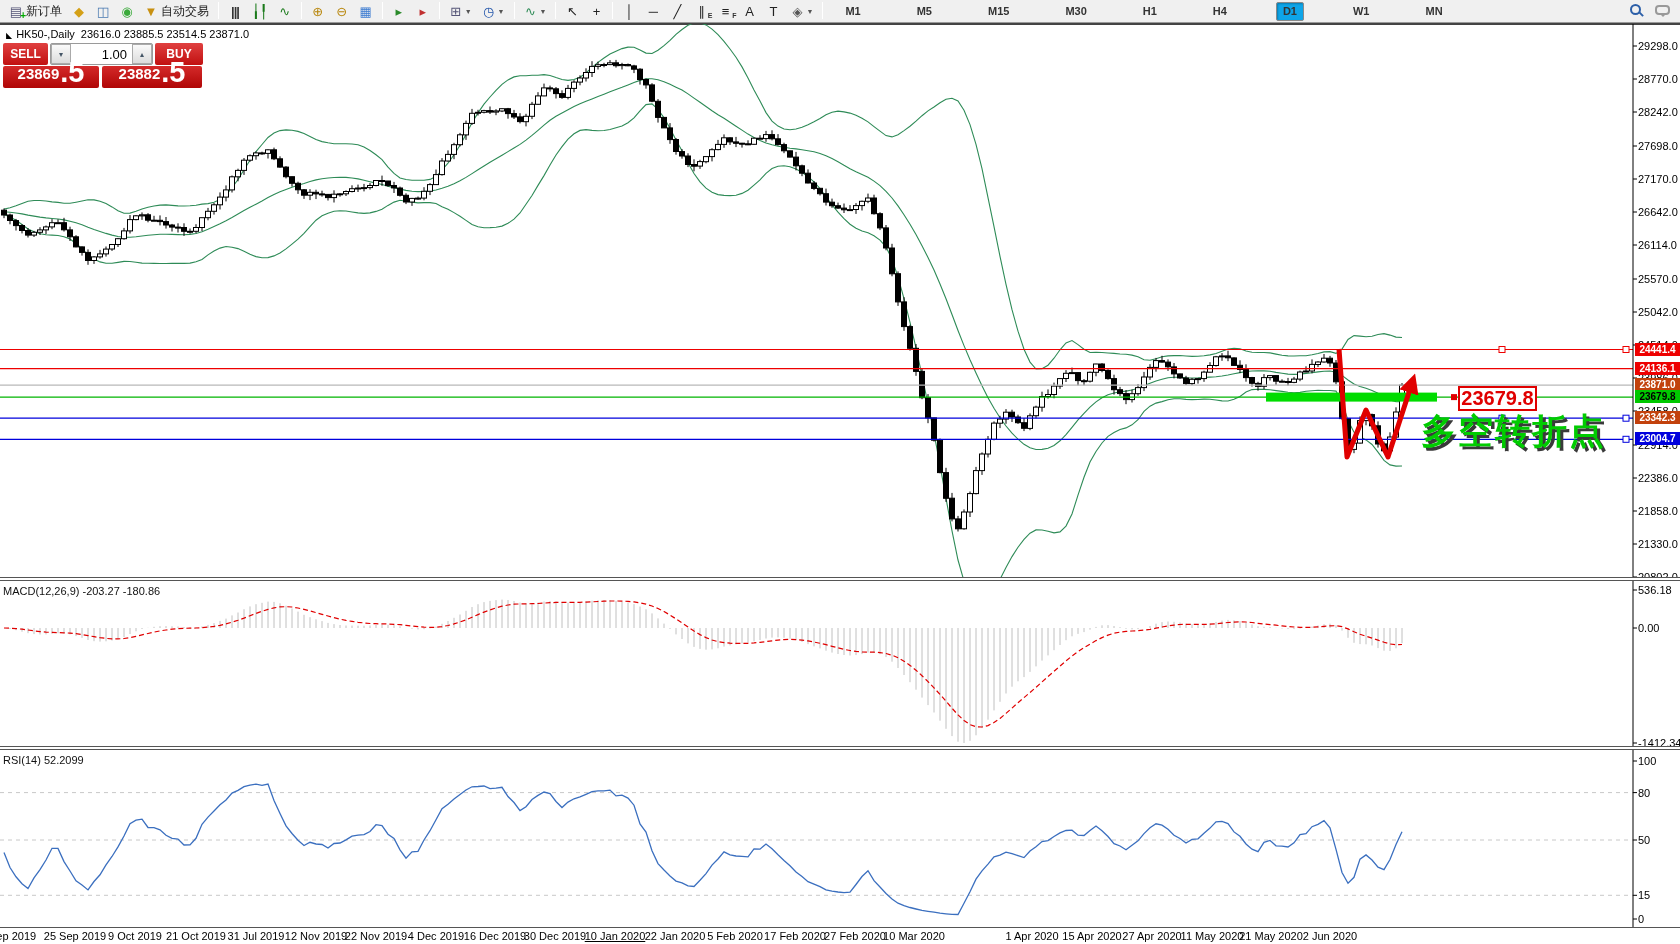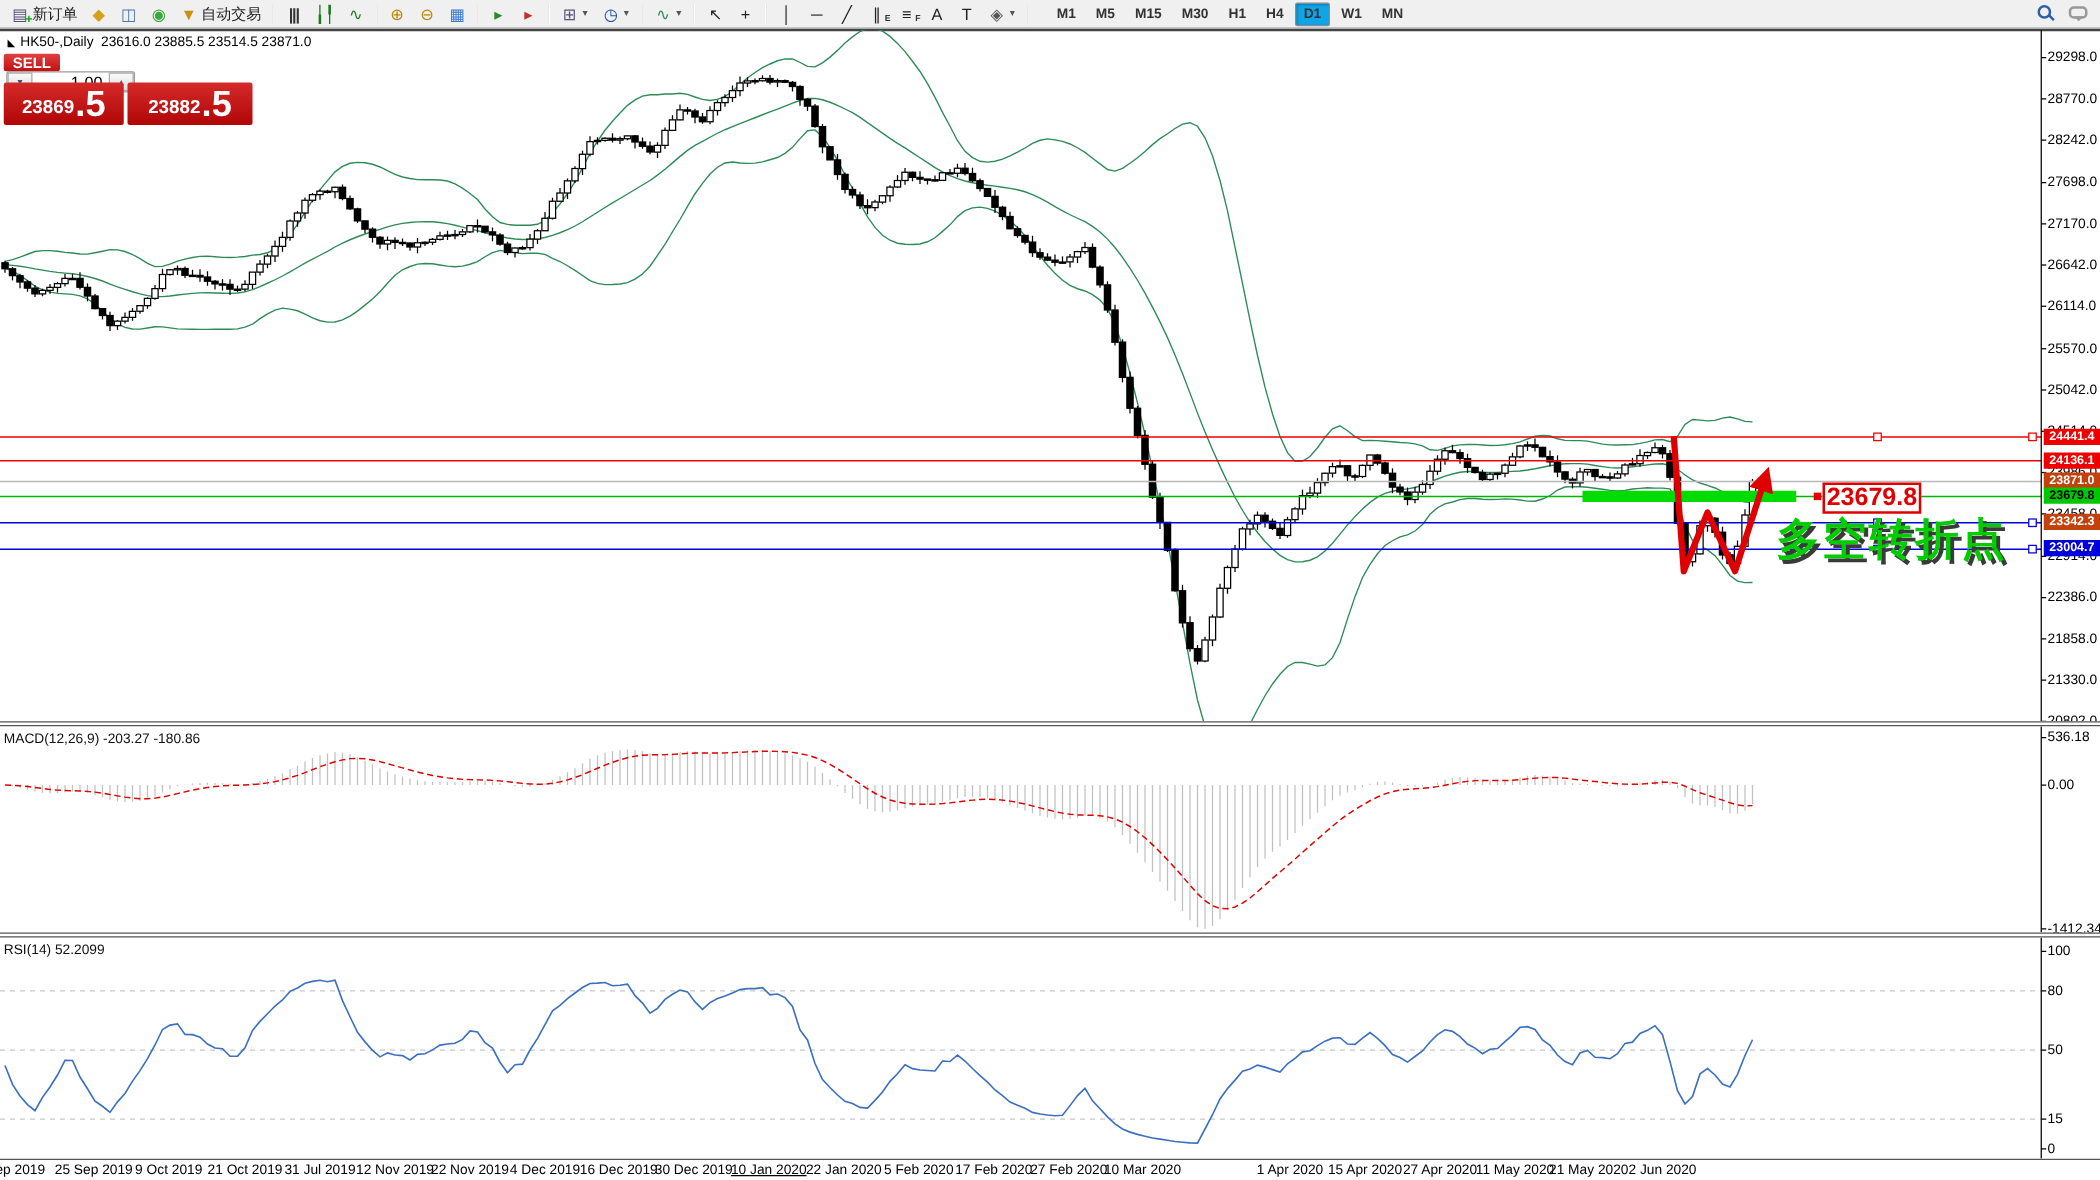--- a/index.html
+++ b/index.html
@@ -39,29 +39,29 @@
   #split-a{top:577px;} #split-b{top:746px;}
   #ind-label-macd{position:absolute;left:3px;top:585px;font-size:11px;color:#111;z-index:6;}
   #ind-label-rsi{position:absolute;left:3px;top:754px;font-size:11px;color:#111;z-index:6;}
   .ptick,.mtick,.rtick{position:absolute;left:1638px;width:42px;font-size:11px;color:#000;z-index:2;white-space:nowrap;}
   .badge{position:absolute;left:1635px;width:45px;height:13px;line-height:13px;text-align:center;font-size:10px;
     font-weight:bold;z-index:3;}
   .dlabel{position:absolute;top:930px;transform:translateX(-50%);font-size:11px;color:#000;white-space:nowrap;z-index:2;}
   #date-strip{position:absolute;left:0;top:927px;width:1680px;height:17px;border-top:1px solid #555;background:#fff;z-index:1;}
   
   #trade-panel{position:absolute;left:3px;top:43px;width:200px;z-index:7;font-family:"Liberation Sans",sans-serif;}
-  #tp-row1{display:flex;height:22px;flex-direction:column;}
+  #tp-row1{display:flex;height:22px;}
   .tp-btn{background:linear-gradient(#e04040,#c11010);color:#fff;font-size:12px;font-weight:bold;display:flex;
     align-items:center;justify-content:center;border-radius:2px;}
   #sell-btn{width:45px;} #buy-btn{width:48px;margin-left:2px;}
   #vol-group{display:flex;width:103px;margin-left:2px;border:1px solid #9a9a9a;background:#fff;border-radius:2px;}
   .spin{width:20px;background:linear-gradient(#fafafa,#dcdcdc);border:1px solid #aaa;color:#456;font-size:8px;
     display:flex;align-items:center;justify-content:center;}
   #vol-value{flex:1;font-size:13px;color:#000;display:flex;align-items:center;justify-content:flex-end;padding-right:5px;}
-  #tp-row2{display:flex;margin-top:1px;height:34px;}
+  #tp-row2{display:flex;margin-top:1px;height:22px;}
   .tp-price{background:linear-gradient(#d42a2a,#b00606);color:#fff;display:flex;align-items:flex-end;
     justify-content:center;border-radius:2px;padding-bottom:1px;}
   #sell-price{width:96px;} #buy-price{width:100px;margin-left:3px;}
   .pp-main{font-size:15px;font-weight:bold;line-height:26px;}
   .pp-frac{font-size:29px;font-weight:bold;line-height:30px;margin-left:1px;}
   
   #price-box{position:absolute;left:1458px;top:386px;width:79px;height:25px;border:2px solid #e00000;background:#fff;
     color:#e00000;font-size:20px;font-weight:bold;display:flex;align-items:center;justify-content:center;z-index:8;}
   #cn-text{position:absolute;left:1421px;top:408px;font-size:35px;font-weight:bold;letter-spacing:2px;color:#00cc00;
     text-shadow:3px 3px 0 #3a3a3a;z-index:8;white-space:nowrap;}
@@ -122,21 +122,21 @@
       </span><span class="tbtn">
         <span class="tico" style="color: rgb(34, 34, 34);">≡<i class="sub">F</i></span>
       </span><span class="tbtn">
         <span class="tico" style="color: rgb(34, 34, 34);">A</span>
       </span><span class="tbtn">
         <span class="tico" style="color: rgb(34, 34, 34);">T</span>
       </span><span class="tbtn">
         <span class="tico" style="color: rgb(85, 85, 85);">◈</span>
         <span class="dd">▼</span>
       </span><span class="tsep"></span></span>
-  <span id="tb-timeframes" style="margin-left:10px;display:inline-flex;">
+  <span id="tb-timeframes" style="margin-left:10px;display:inline-flex;gap:40px;">
       <span class="tfbtn">M1</span>
       <span class="tfbtn">M5</span>
       <span class="tfbtn">M15</span>
       <span class="tfbtn">M30</span>
       <span class="tfbtn">H1</span>
       <span class="tfbtn">H4</span>
       <span class="tfbtn active">D1</span>
       <span class="tfbtn">W1</span>
       <span class="tfbtn">MN</span>
     </span>

